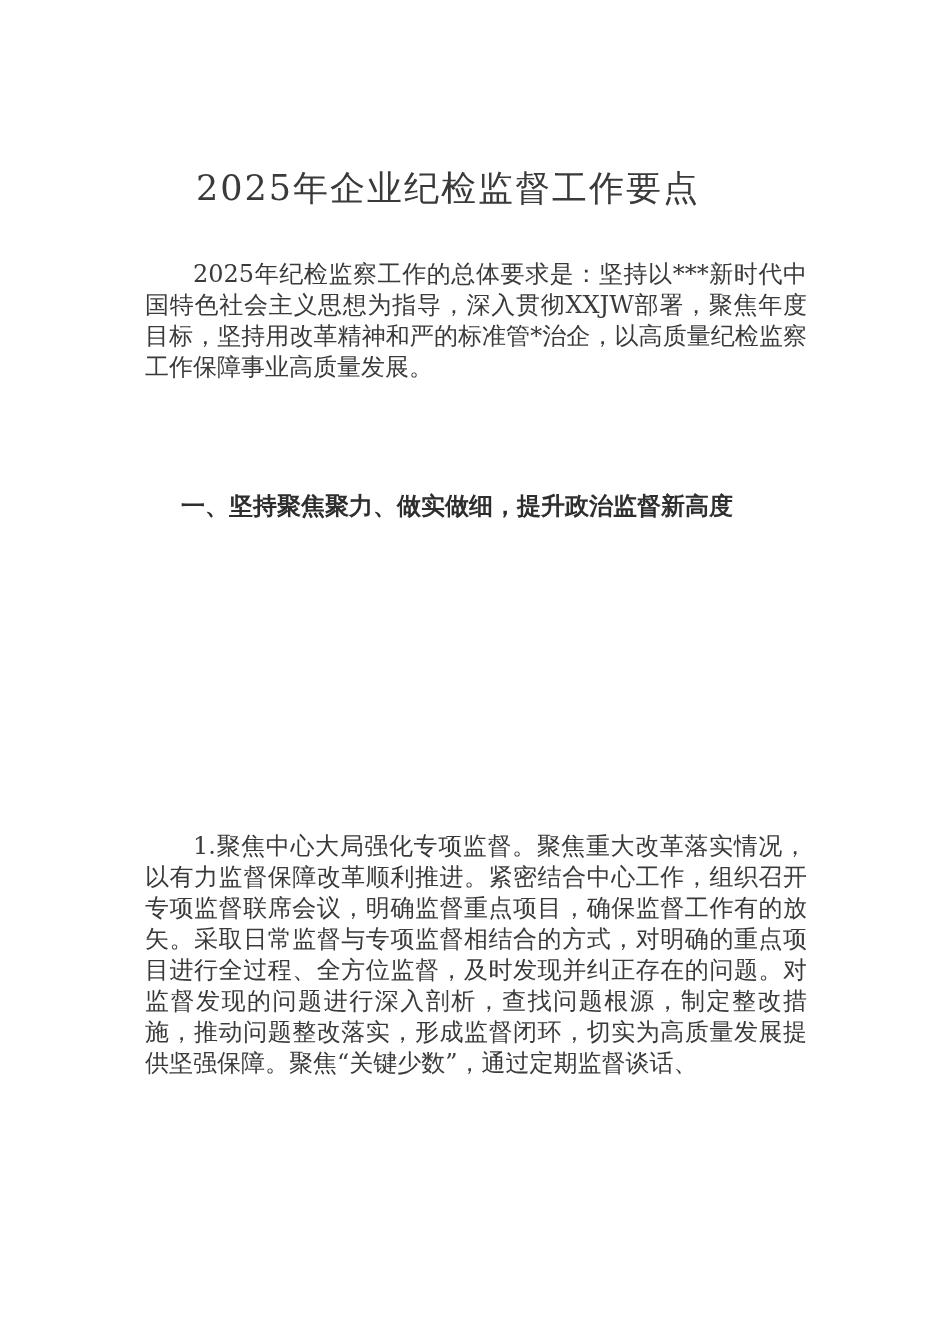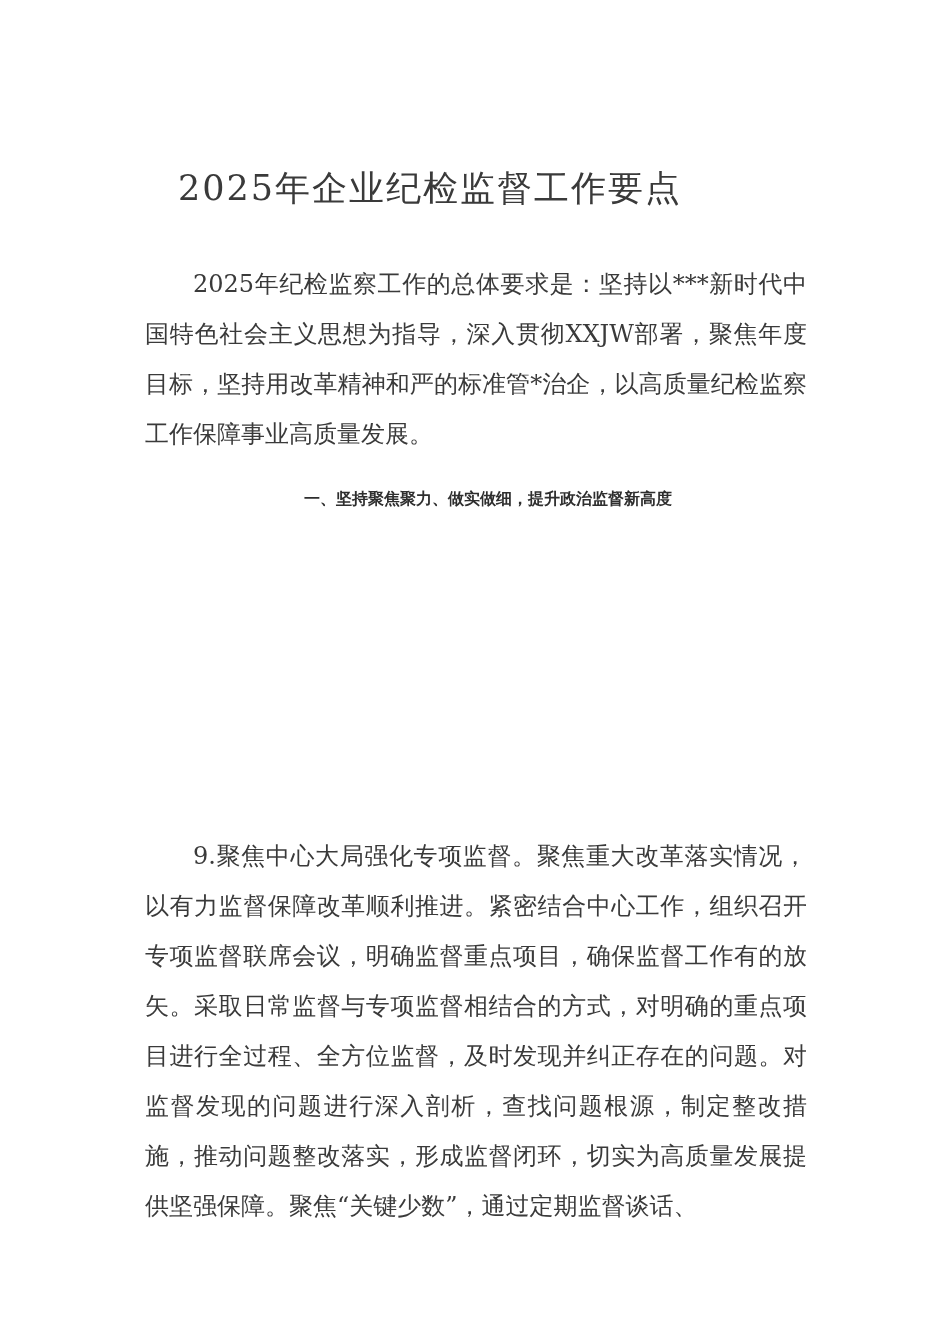--- a/index.html
+++ b/index.html
@@ -19,71 +19,70 @@
       position: absolute;
       left: 0;
       top: 0;
       width: 950px;
       height: 1344px;
       background: #ffffff;
     }
     .doc-title {
       position: absolute;
       top: 140px;
-      left: 0;
+      left: 18px;
       width: 860px;
       text-align: center;
       font-size: 35px;
       line-height: 50px;
       color: #3a3a3a;
       letter-spacing: 2px;
       font-weight: normal;
     }
     .body-text {
       position: absolute;
       left: 145px;
       width: 662px;
       font-size: 24px;
-      line-height: 50px;
+      line-height: 31px;
       color: #3a3a3a;
       text-align: justify;
       text-justify: inter-character;
       word-break: break-all;
     }
     .para {
       margin: 0;
       text-indent: 2em;
     }
     .intro { top: 259px; }
     .heading1 {
       position: absolute;
       left: 145px;
       top: 465px;
       width: 662px;
       font-family: "DejaVu Sans", "Liberation Sans", sans-serif;
       font-weight: bold;
-      font-size: 16px;
+      font-size: 24px;
       line-height: 42px;
       color: #2e2e2e;
       text-indent: 1.5em;
       white-space: nowrap;
-      text-align: center;
     }
     .item1 { top: 521px; }
     .item2 { top: 831px; }
   </style>
 </head>
 <body>
 
 <div class="page">
   <h1 class="doc-title">2025年企业纪检监督工作要点</h1>
 
   <div class="body-text intro">
     <p class="para">2025年纪检监察工作的总体要求是：坚持以***新时代中国特色社会主义思想为指导，深入贯彻XXJW部署，聚焦年度目标，坚持用改革精神和严的标准管*治企，以高质量纪检监察工作保障事业高质量发展。</p>
   </div>
 
   <h2 class="heading1">一、坚持聚焦聚力、做实做细，提升政治监督新高度</h2>
 
 
   <div class="body-text item2">
-    <p class="para">9.聚焦中心大局强化专项监督。聚焦重大改革落实情况，以有力监督保障改革顺利推进。紧密结合中心工作，组织召开专项监督联席会议，明确监督重点项目，确保监督工作有的放矢。采取日常监督与专项监督相结合的方式，对明确的重点项目进行全过程、全方位监督，及时发现并纠正存在的问题。对监督发现的问题进行深入剖析，查找问题根源，制定整改措施，推动问题整改落实，形成监督闭环，切实为高质量发展提供坚强保障。聚焦“关键少数”，通过定期监督谈话、</p>
+    <p class="para">1.聚焦中心大局强化专项监督。聚焦重大改革落实情况，以有力监督保障改革顺利推进。紧密结合中心工作，组织召开专项监督联席会议，明确监督重点项目，确保监督工作有的放矢。采取日常监督与专项监督相结合的方式，对明确的重点项目进行全过程、全方位监督，及时发现并纠正存在的问题。对监督发现的问题进行深入剖析，查找问题根源，制定整改措施，推动问题整改落实，形成监督闭环，切实为高质量发展提供坚强保障。聚焦“关键少数”，通过定期监督谈话、</p>
   </div>
 </div>
 
 </body></html>

